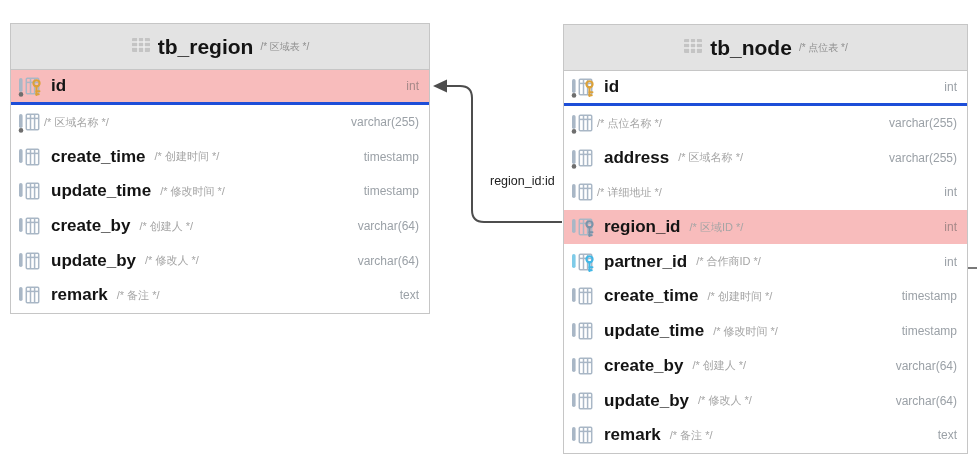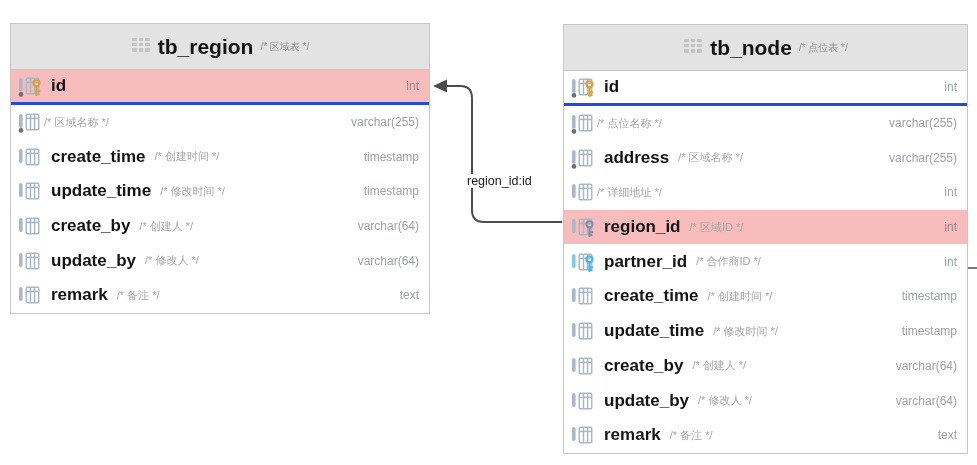--- a/index.html
+++ b/index.html
@@ -40,21 +40,21 @@
   .field-icon.icon-primary-key      .key { display:block; stroke:#dca138; }
   .field-icon.icon-foreign-key      .key { display:block; stroke:#7b93a9; }
   .field-icon.icon-foreign-key-blue .key { display:block; stroke:#41b7e6; }
   .field-icon.icon-foreign-key-blue .bar { fill:#7fcbe8; }
   .field-icon .dot { display:none; }
   .field-icon.has-dot .dot { display:block; }
 
   .overlay { position:absolute; left:0; top:0; pointer-events:none; }
 
   .relation-label {
-    position:absolute; left:465px; top:174px; z-index:5;
+    position:absolute; left:488px; top:174px; z-index:5;
     background:#ffffff; padding:0 2px;
     font-size:12.5px; color:#212121; white-space:nowrap;
   }
 </style>
 </head>
 <body>
 
 <div class="canvas">
 
   <div class="table-card" id="table-region">

